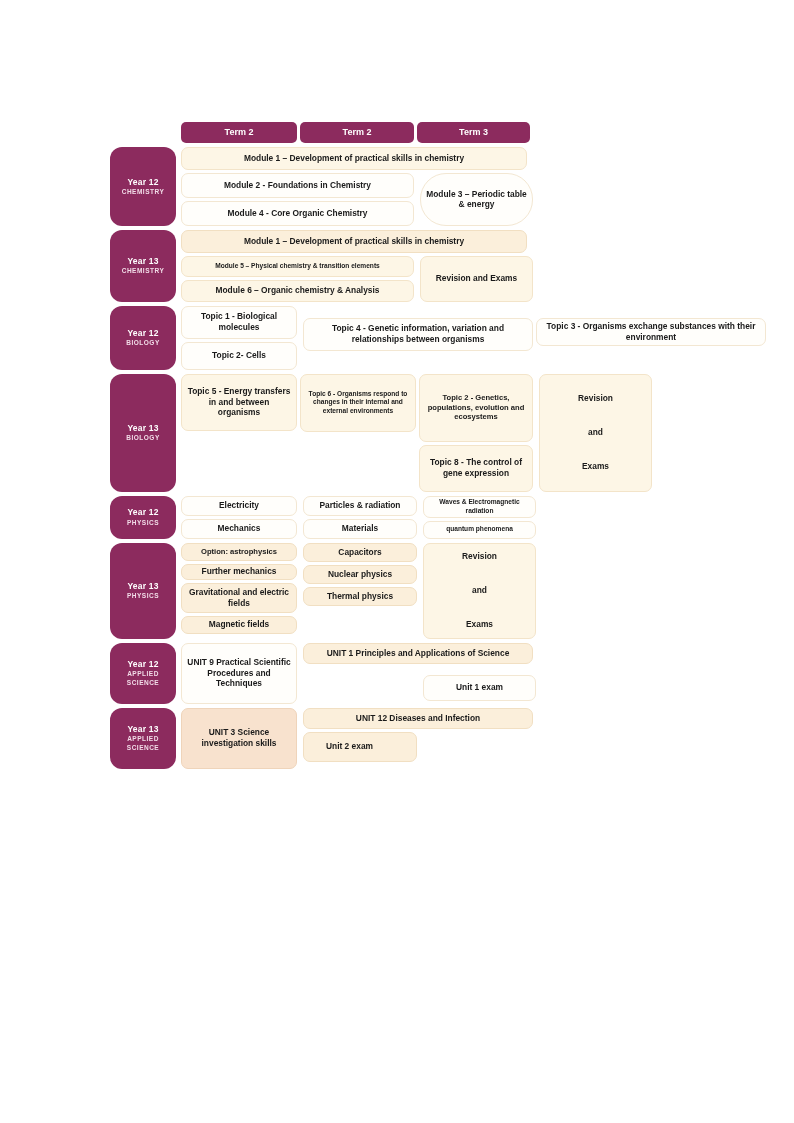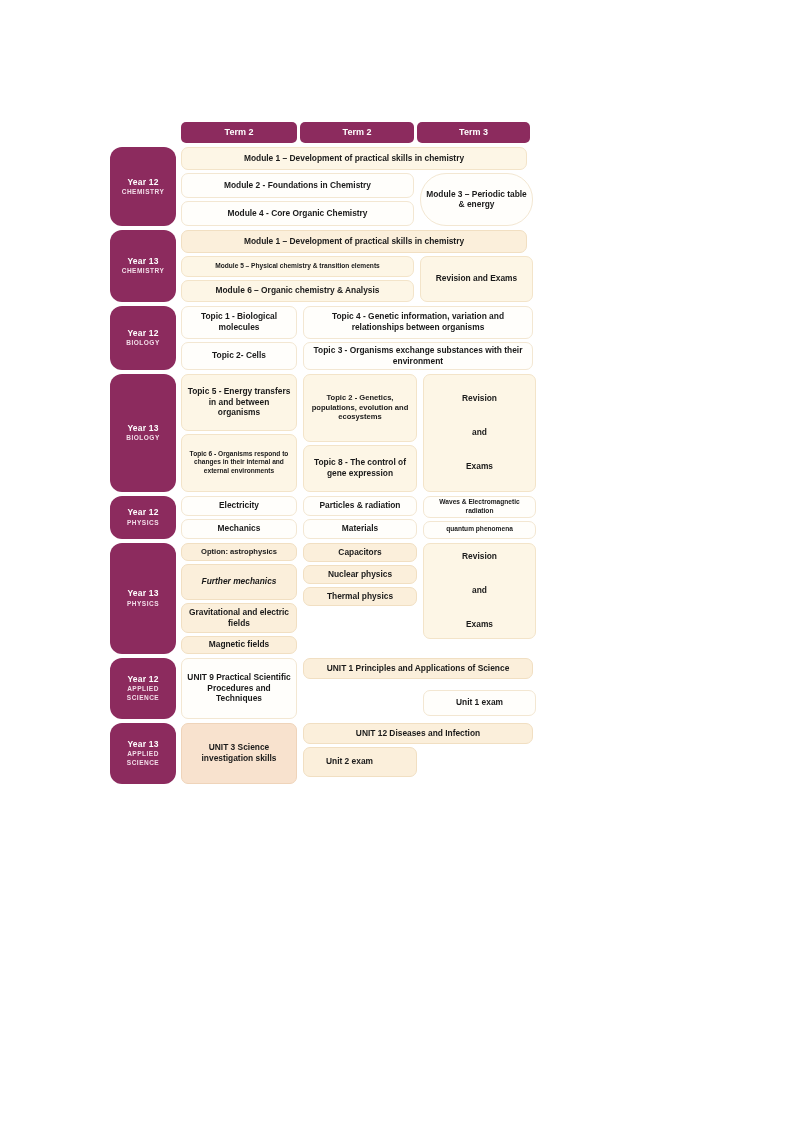--- a/index.html
+++ b/index.html
@@ -180,36 +180,36 @@
     <div class="year-label">
       <div class="yl-year">Year 12</div>
       <div class="yl-subject">BIOLOGY</div>
     </div>
     <div class="row-body">
       <div class="cell-line" style="align-items:flex-start;">
         <div class="col-block" style="display:flex;flex-direction:column;">
           <div class="cell tone-white w-t1" style="height:33px;margin-bottom:3px;">Topic 1 - Biological molecules</div>
           <div class="cell tone-white w-t1" style="height:28px;">Topic 2- Cells</div>
         </div>
-        <div class="col-block" style="display:flex;flex-direction:column;margin-left:3px;">
+        <div class="col-block" style="display:flex;flex-direction:row;margin-left:3px;margin-top:12px;">
           <div class="cell tone-white w-t23" style="height:33px;margin-bottom:3px;">Topic 4 - Genetic information, variation and relationships between organisms</div>
           <div class="cell tone-white w-t23" style="height:28px;">Topic 3 - Organisms exchange substances with their environment</div>
         </div>
       </div>
     </div>
   </div>
 
   <div class="grid-row">
     <div class="year-label">
       <div class="yl-year">Year 13</div>
       <div class="yl-subject">BIOLOGY</div>
     </div>
     <div class="row-body">
       <div class="cell-line" style="align-items:flex-start;">
-        <div class="col-block" style="display:flex;flex-direction:column;">
+        <div class="col-block" style="display:flex;flex-direction:row;">
           <div class="cell tone-cream w-t1" style="height:57px;margin-bottom:3px;">Topic 5 - Energy transfers in and between organisms</div>
           <div class="cell tone-cream w-t1 small-text" style="height:58px;">Topic 6 - Organisms respond to changes in their internal and external environments</div>
         </div>
         <div class="col-block" style="display:flex;flex-direction:column;margin-left:3px;">
           <div class="cell tone-cream w-t2 mid-text" style="height:68px;margin-bottom:3px;">Topic 2 - Genetics, populations, evolution and ecosystems</div>
           <div class="cell tone-cream w-t2" style="height:47px;">Topic 8 - The control of gene expression</div>
         </div>
         <div class="cell tone-cream w-t3 revision-cell" style="margin-left:3px;height:118px;white-space:pre-line;">Revision
 
 and
@@ -244,21 +244,21 @@
 
   <div class="grid-row">
     <div class="year-label">
       <div class="yl-year">Year 13</div>
       <div class="yl-subject">PHYSICS</div>
     </div>
     <div class="row-body">
       <div class="cell-line" style="align-items:flex-start;">
         <div class="col-block" style="display:flex;flex-direction:column;">
           <div class="cell tone-beige w-t1 mid-text" style="height:18px;margin-bottom:3px;">Option: astrophysics</div>
-          <div class="cell tone-beige w-t1" style="height:36px;margin-bottom:3px;font-style:italic;">Further mechanics</div>
+          <div class="cell tone-beige w-t1" style="height:16px;margin-bottom:3px;">Further mechanics</div>
           <div class="cell tone-beige w-t1" style="height:30px;margin-bottom:3px;">Gravitational and electric fields</div>
           <div class="cell tone-beige w-t1" style="height:18px;">Magnetic fields</div>
         </div>
         <div class="col-block" style="display:flex;flex-direction:column;margin-left:3px;">
           <div class="cell tone-beige w-t2" style="height:19px;margin-bottom:3px;">Capacitors</div>
           <div class="cell tone-beige w-t2" style="height:19px;margin-bottom:3px;">Nuclear physics</div>
           <div class="cell tone-beige w-t2" style="height:19px;">Thermal physics</div>
         </div>
         <div class="cell tone-cream w-t3 revision-cell" style="margin-left:3px;height:96px;white-space:pre-line;">Revision
 

